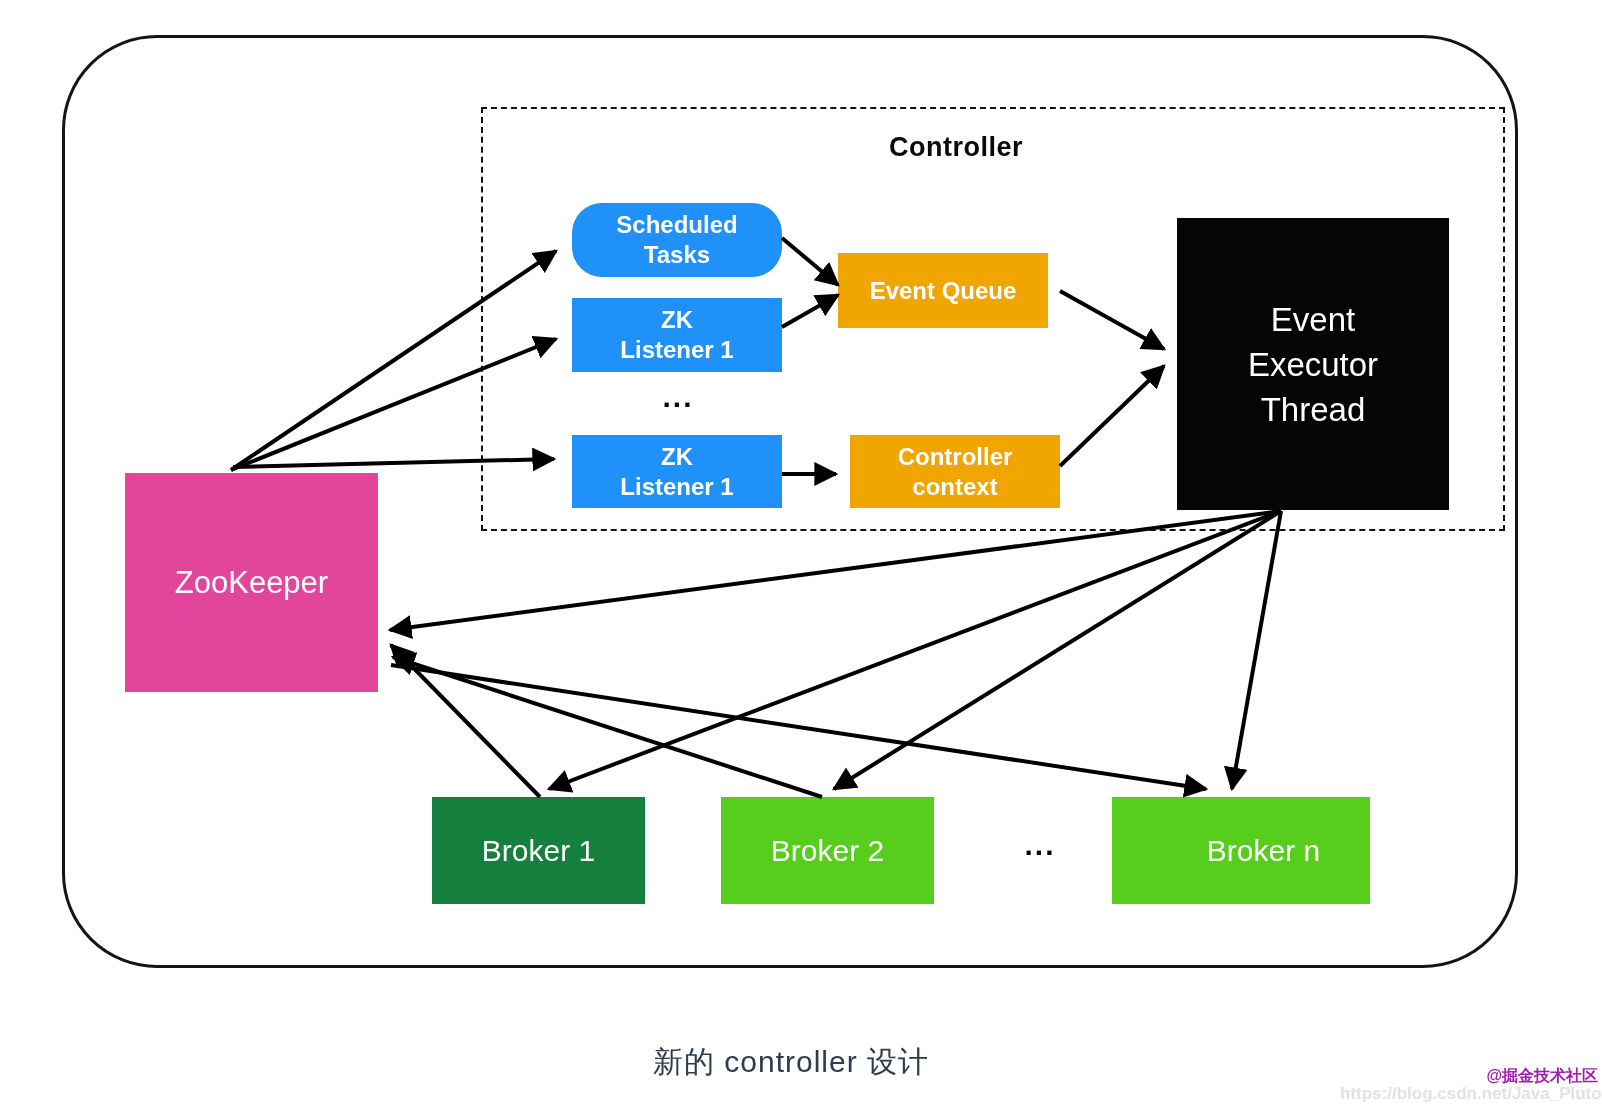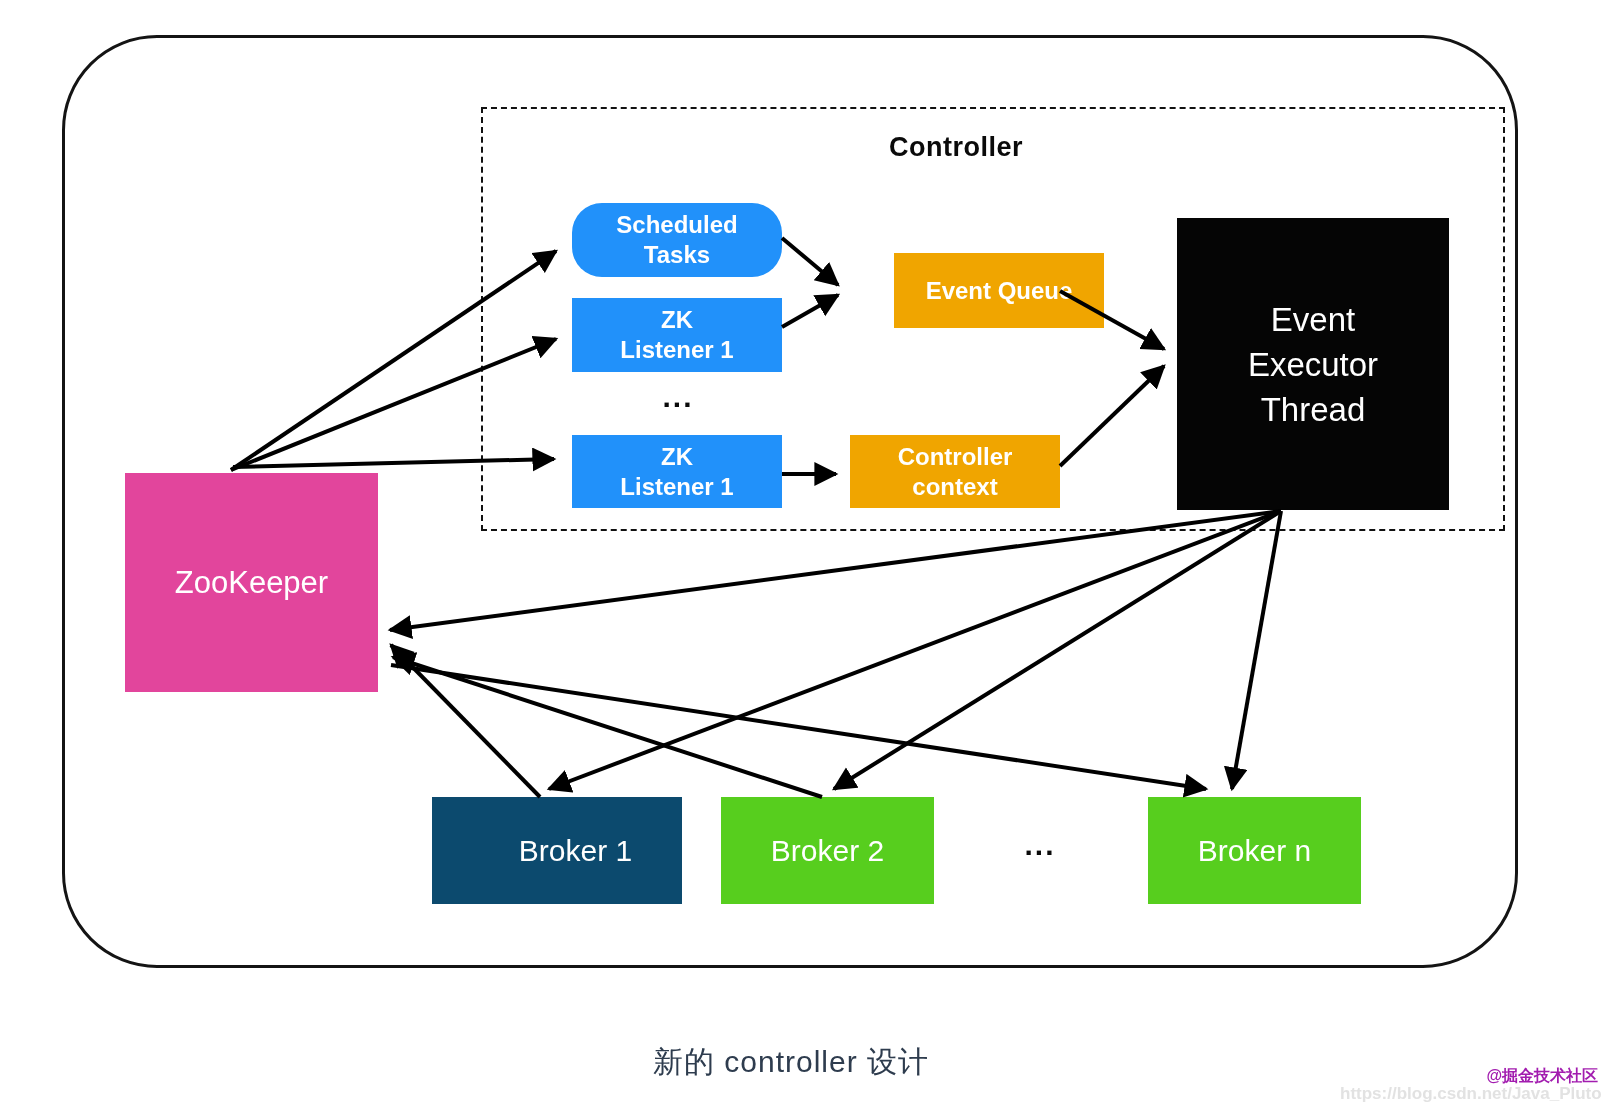--- a/index.html
+++ b/index.html
@@ -24,27 +24,27 @@
     text-align:center;color:#ffffff;white-space:pre-line;font-weight:600;
   }
   .n-blue{background:#2191fa;font-size:24px;line-height:30px;}
   .n-orange{background:#f0a500;font-size:24px;line-height:30px;}
   .n-black{background:#050505;font-size:33px;line-height:45px;font-weight:500;}
   .n-pink{background:#e2459c;font-size:31px;font-weight:500;}
   .n-green{background:#57ce1e;font-size:30px;font-weight:500;}
   #n-scheduled{left:572px;top:203px;width:210px;height:74px;}
   #n-zkl-top{left:572px;top:298px;width:210px;height:74px;}
   #n-zkl-bottom{left:572px;top:435px;width:210px;height:73px;}
-  #n-eq{left:894px;top:253px;width:210px;height:75px;}
+  #n-eq{left:838px;top:253px;width:210px;height:75px;}
   #n-cc{left:850px;top:435px;width:210px;height:73px;}
   #n-eet{left:1177px;top:218px;width:272px;height:292px;}
   #n-zk{left:125px;top:473px;width:253px;height:219px;}
   #n-b1{left:432px;top:797px;width:213px;height:107px;}
   #n-b2{left:721px;top:797px;width:213px;height:107px;}
-  #n-bn{left:1148px;top:797px;width:213px;height:107px;}
+  #n-bn{left:1112px;top:797px;width:213px;height:107px;padding-left:45px;}
   .dots{
     position:absolute;color:#0a0a0a;font-weight:700;font-size:30px;letter-spacing:2px;
   }
   #dots-listeners{left:648px;top:380px;width:60px;text-align:center;}
   #dots-brokers{left:1008px;top:828px;width:64px;text-align:center;}
   #arrow-layer{position:absolute;left:0;top:0;pointer-events:none;}
   #arrow-layer line{stroke:#000000;stroke-width:4;}
   .caption{
     position:absolute;left:451px;top:1042px;width:680px;text-align:center;
     font-size:30px;font-weight:500;color:#2e3c4e;letter-spacing:1px;
@@ -84,21 +84,21 @@
 
   <div class="node n-orange" id="n-cc" style="background: rgb(240, 165, 0);">Controller
 context</div>
 
   <div class="node n-black" id="n-eet" style="background: rgb(5, 5, 5);">Event
 Executor
 Thread</div>
 
   <div class="node n-pink" id="n-zk" style="background: rgb(226, 69, 156);">ZooKeeper</div>
 
-  <div class="node n-green" id="n-b1" style="background: #0c4a6e; padding-left: 37px;">Broker 1</div>
+  <div class="node n-green" id="n-b1" style="background: #15803d;">Broker 1</div>
 
   <div class="node n-green" id="n-b2" style="background: rgb(87, 206, 30);">Broker 2</div>
 
   <div class="dots" id="dots-brokers">...</div>
 
   <div class="node n-green" id="n-bn" style="background: rgb(87, 206, 30);">Broker n</div>
 
   <svg id="arrow-layer" width="1602" height="1110" viewBox="0 0 1602 1110">
     <defs>
       <marker id="ah" markerWidth="7" markerHeight="7" refX="5.4" refY="3" orient="auto" markerUnits="strokeWidth">

